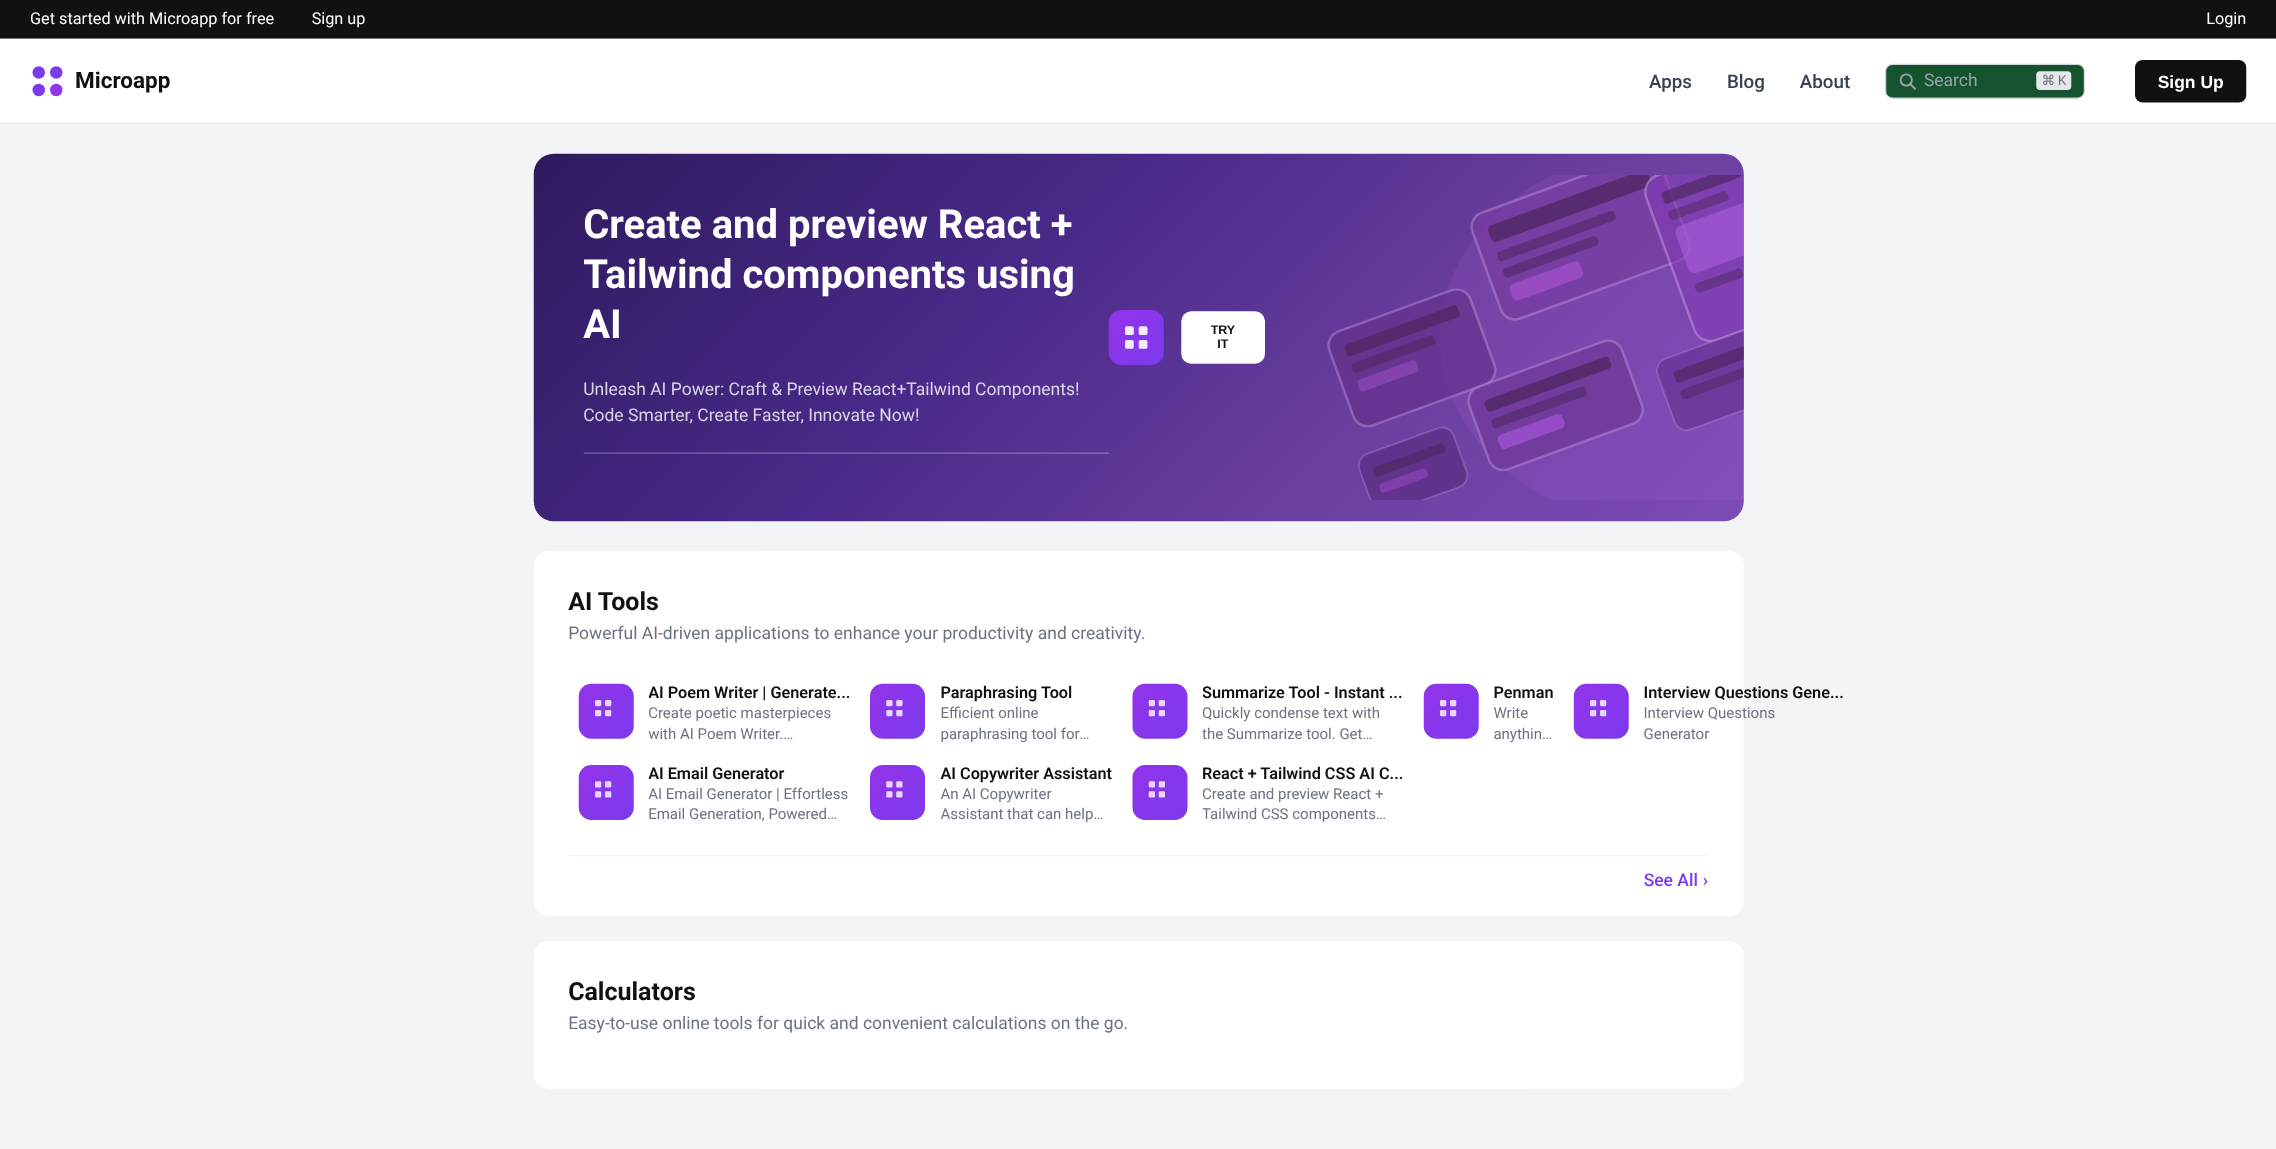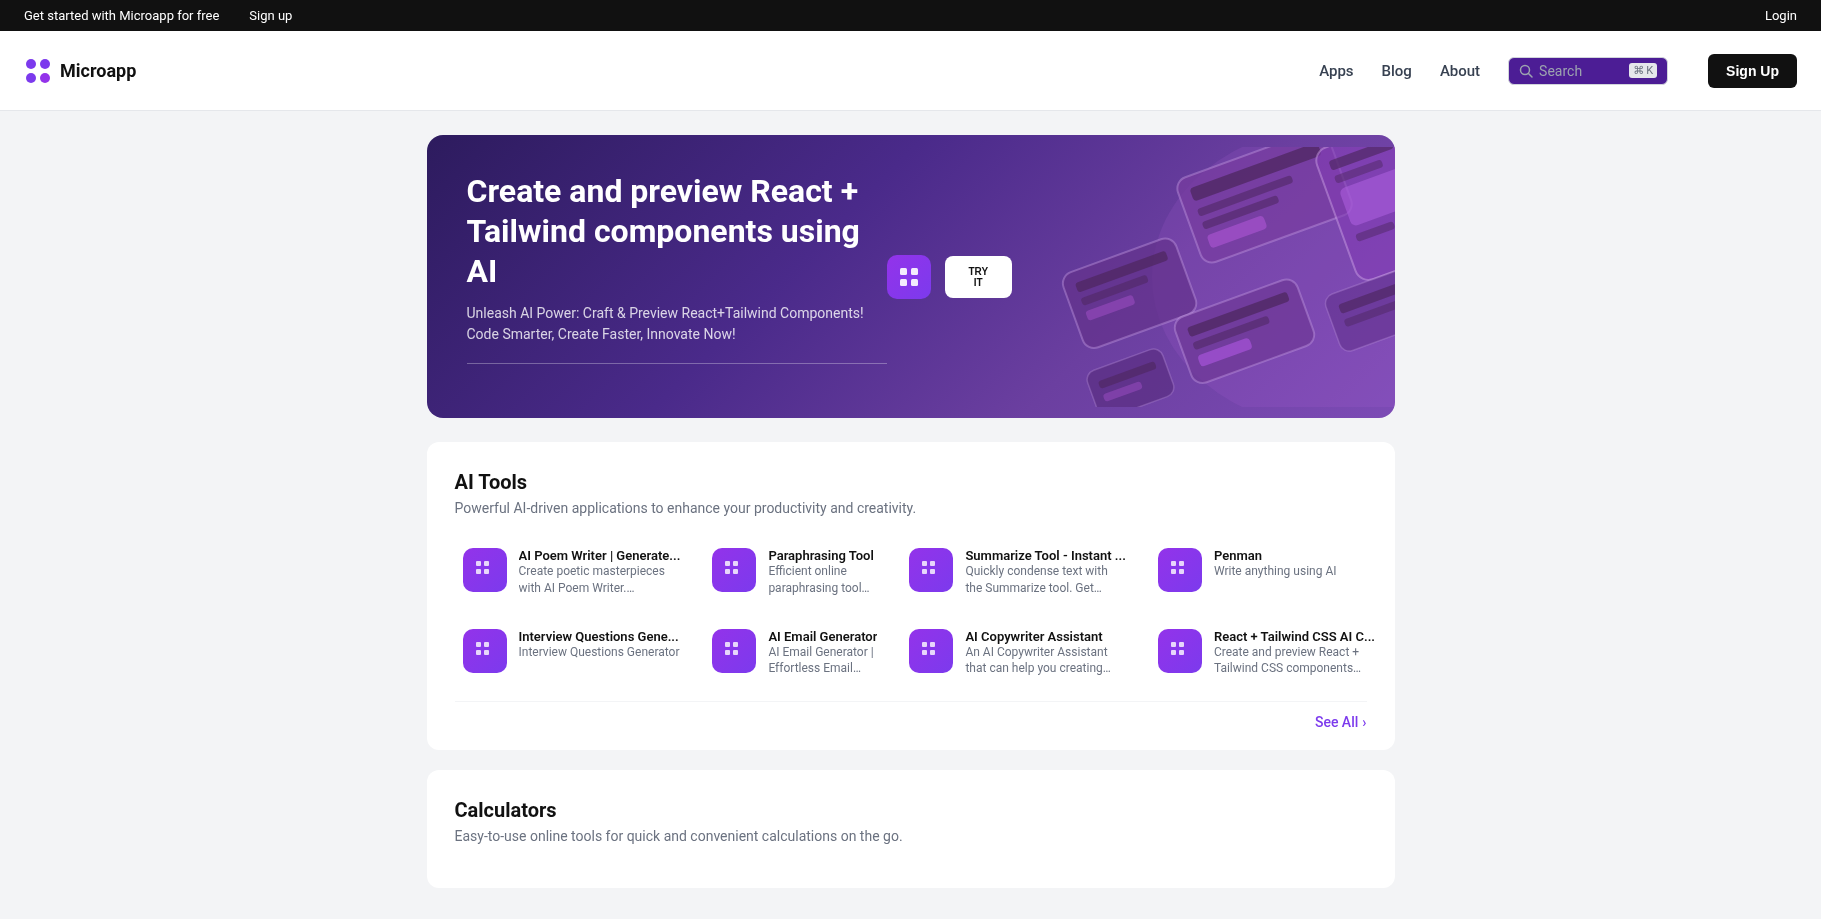--- a/index.html
+++ b/index.html
@@ -18,21 +18,21 @@
     .top-banner a { color: #fff; text-decoration: none; }
     .top-banner .login { margin-left: auto; }
 
     
     .navbar {
       background: #fff;
       border-bottom: 1px solid #e5e7eb;
       display: flex;
       align-items: center;
       padding: 0 24px;
-      height: 80px;
+      height: 68px;
       position: sticky;
       top: 0;
       z-index: 100;
     }
     .logo-area {
       display: flex;
       align-items: center;
       gap: 8px;
       font-size: 18px;
       font-weight: 700;
@@ -57,21 +57,21 @@
     }
     .search-box {
       display: flex;
       align-items: center;
       border: 1px solid #d1d5db;
       border-radius: 6px;
       padding: 5px 10px;
       gap: 6px;
       font-size: 14px;
       color: #9ca3af;
-      background: #4c1d95;
+      background: #14532d;
       min-width: 160px;
     }
     .search-box .kbd {
       font-size: 11px;
       background: #e5e7eb;
       border-radius: 3px;
       padding: 1px 4px;
       color: #6b7280;
       display: flex;
       align-items: center;
@@ -119,21 +119,21 @@
     .hero-title {
       font-size: 32px;
       font-weight: 700;
       color: #fff;
       line-height: 1.25;
       max-width: 480px;
     }
     .hero-subtitle {
       font-size: 14px;
       color: rgba(255,255,255,0.8);
-      margin-top: 12px;
+      margin-top: 23px;
       max-width: 420px;
       line-height: 1.5;
     }
     .hero-divider {
       width: 420px;
       border: none;
       border-top: 1px solid rgba(255,255,255,0.3);
       margin: 18px 0;
     }
     .hero-app-row {
@@ -200,22 +200,22 @@
       color: #111;
       margin-bottom: 6px;
     }
     .section-subtitle {
       font-size: 14px;
       color: #6b7280;
       margin-bottom: 24px;
     }
     .tools-grid {
       display: grid;
-      grid-template-columns: repeat(4, 1fr);
-      gap: 16px;
+      grid-template-columns: repeat(5, 1fr);
+      gap: 0;
     }
     .tool-item {
       display: flex;
       align-items: flex-start;
       gap: 12px;
       padding: 8px;
       border-radius: 8px;
       cursor: pointer;
     }
     .tool-icon {

